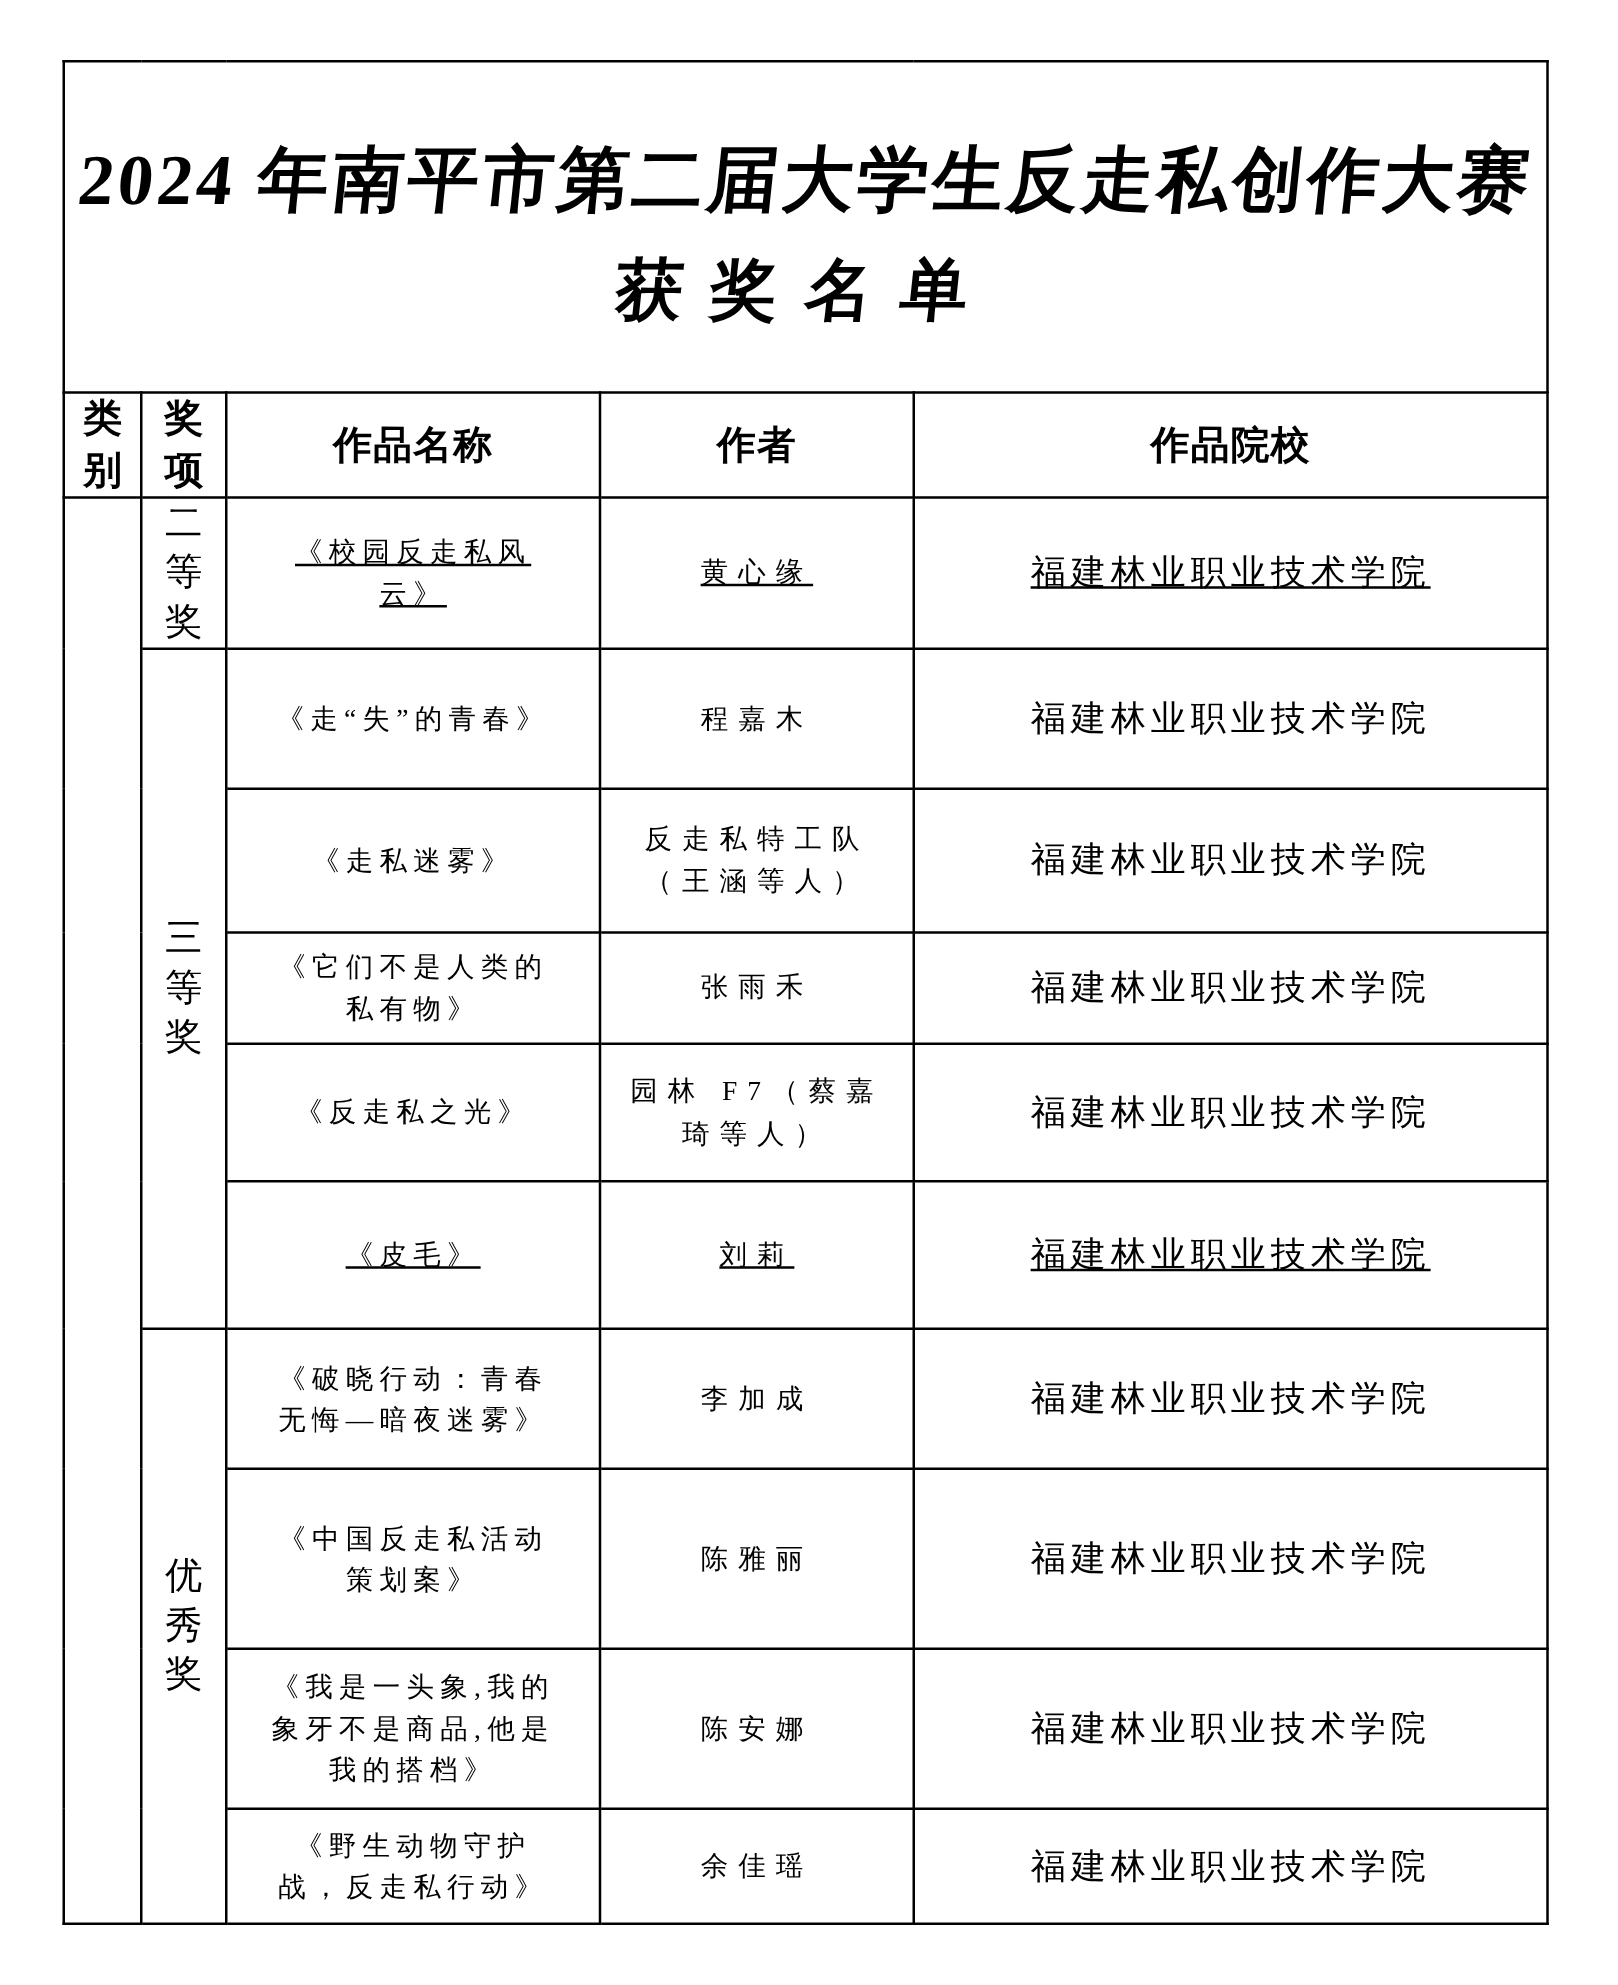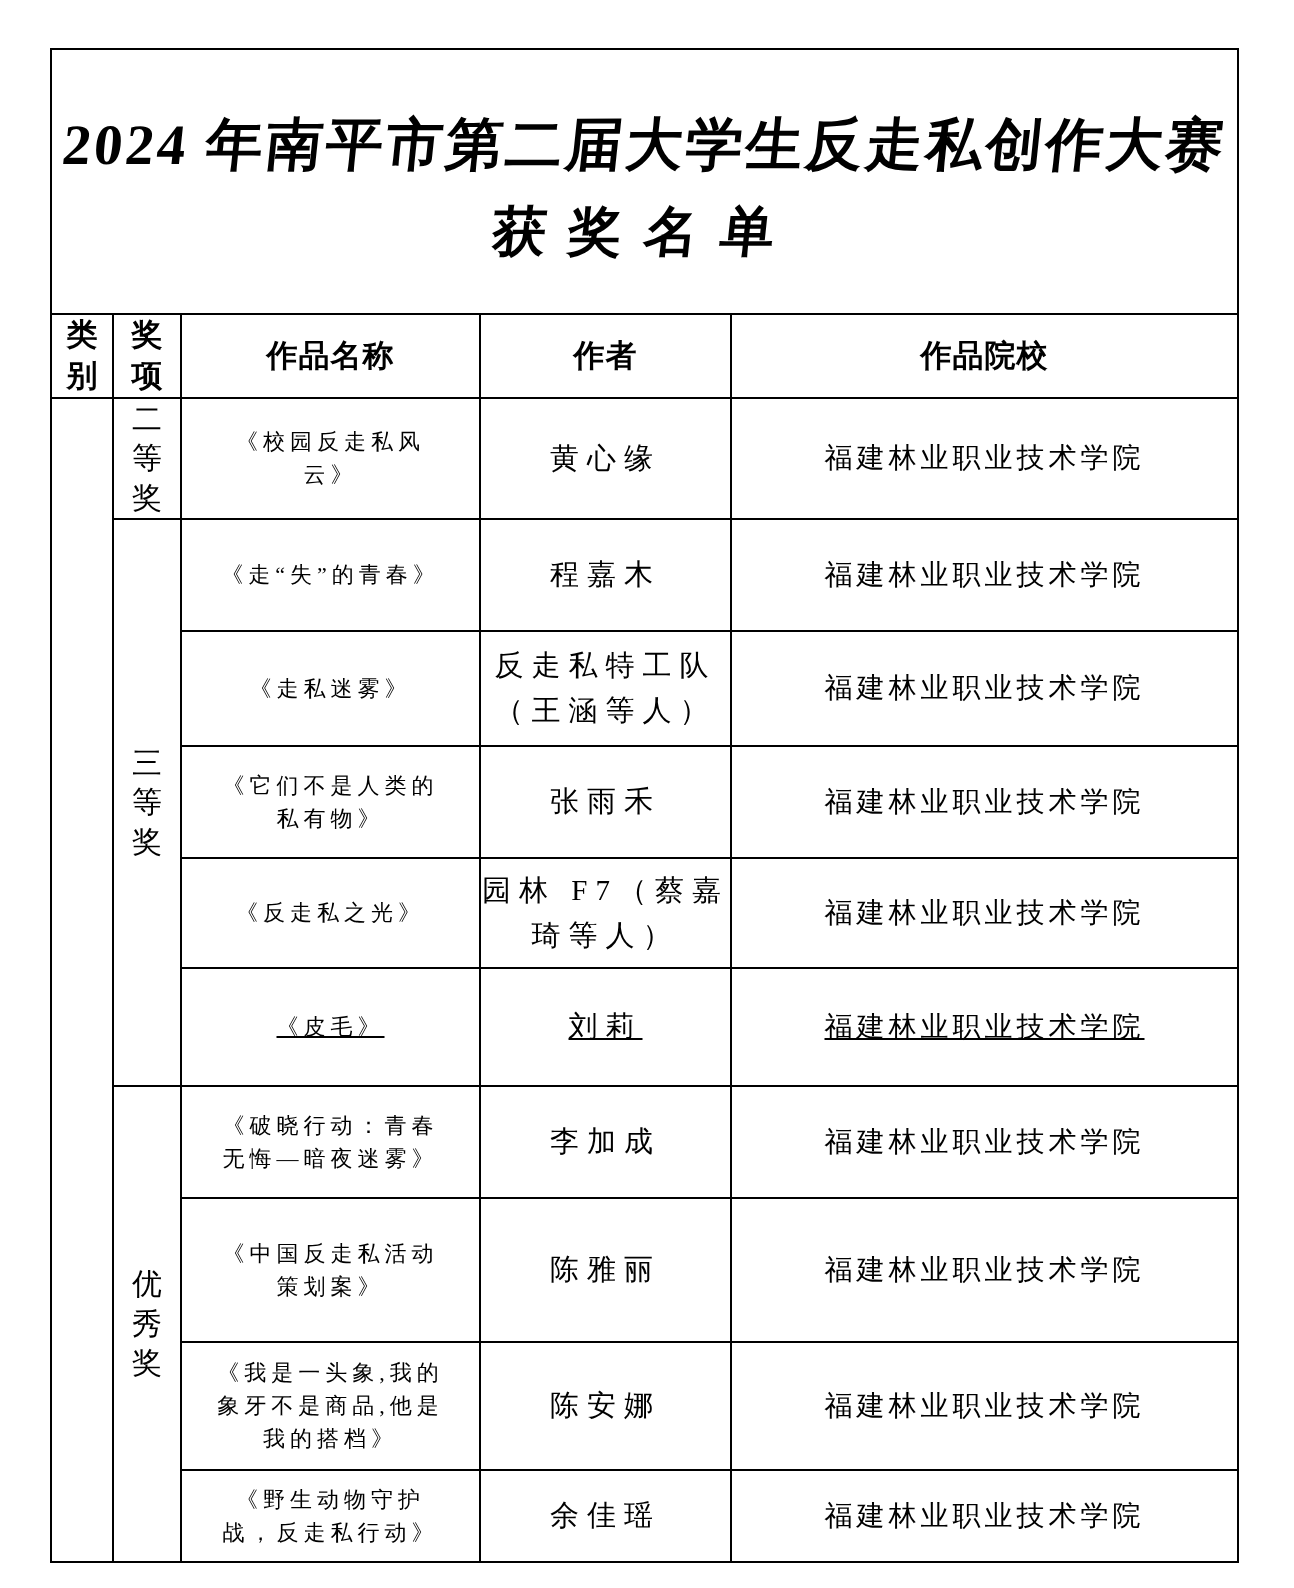--- a/index.html
+++ b/index.html
@@ -31,24 +31,24 @@
   td, th {
     border: 2px solid #000;
     text-align: center;
     vertical-align: middle;
     padding: 0;
     overflow: hidden;
   }
 
   tr.title-row { height: 265px; }
   tr.header-row { height: 80px; padding-left: 48px; }
-  tbody tr:nth-child(1)  { height: 114px; }
+  tbody tr:nth-child(1)  { height: 114px; text-decoration: underline; }
   tbody tr:nth-child(2)  { height: 112px; }
   tbody tr:nth-child(3)  { height: 115px; }
-  tbody tr:nth-child(4)  { height: 112px; padding-left: 16px; }
+  tbody tr:nth-child(4)  { height: 89px; padding-left: 16px; }
   tbody tr:nth-child(5)  { height: 110px; margin-left: 44px; }
   tbody tr:nth-child(6)  { height: 118px; text-decoration: underline; }
   tbody tr:nth-child(7)  { height: 112px; }
   tbody tr:nth-child(8)  { height: 144px; }
   tbody tr:nth-child(9)  { height: 128px; }
   tbody tr:nth-child(10) { height: 92px; }
 
   .title-cell { border-bottom: 2px solid #000; }
   .title-line1 {
     display: block;
@@ -90,21 +90,21 @@
     font-weight: normal;
   }
   td.work-cell {
     font-size: 22px;
     letter-spacing: 5px;
     line-height: 1.5;
     white-space: pre-line;
     text-align: center;
   }
   td.author-cell {
-    font-size: 29px;
+    font-size: 22px;
     letter-spacing: 8px;
     line-height: 1.55;
     white-space: pre-line;
   }
   td.school-cell {
     font-size: 28px;
     letter-spacing: 4px;
     white-space: pre-line;
   }
 </style>

